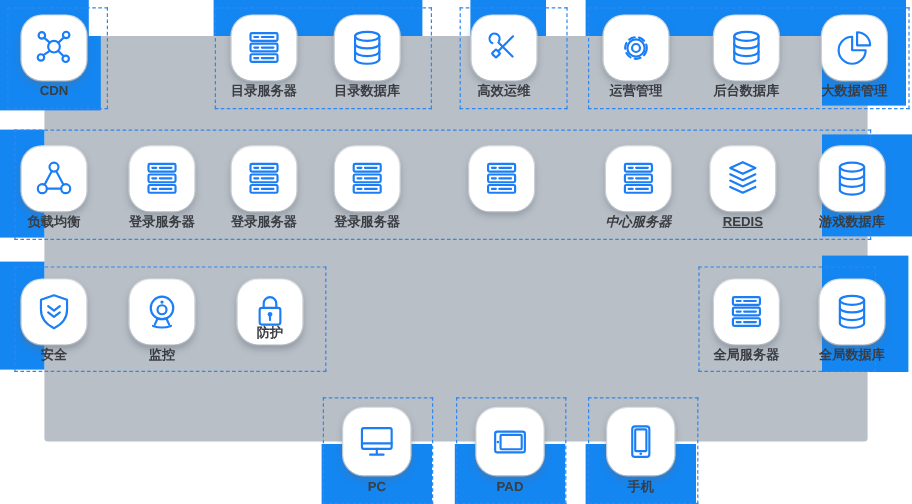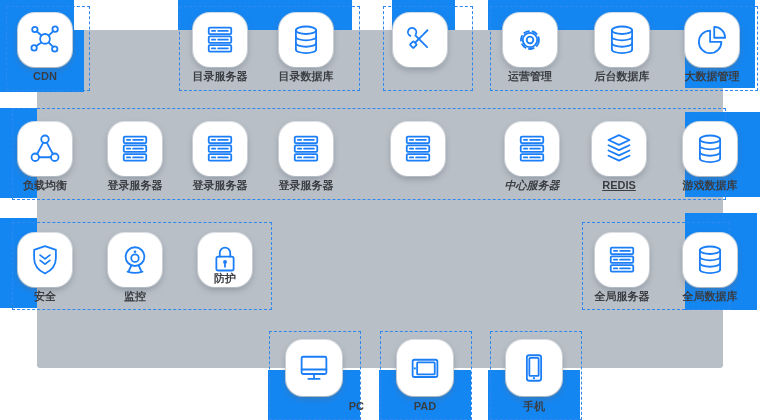--- a/index.html
+++ b/index.html
@@ -175,20 +175,21 @@
         <use href="#i-db"></use>
       </svg>
     </div>
   <div class="lbl" style="left:256px;top:70px;">目录数据库</div>
 
   <div class="tile" style="left:393px;top:13px;">
       <svg viewBox="0 0 48 48">
         <use href="#i-tools"></use>
       </svg>
     </div>
+  <div class="lbl" style="left:370px;top:70px;">高效运维</div>
 
   <div class="tile" style="left:503px;top:13px;">
       <svg viewBox="0 0 48 48">
         <use href="#i-gear"></use>
       </svg>
     </div>
   <div class="lbl" style="left:480px;top:70px;">运营管理</div>
 
   <div class="tile" style="left:595px;top:13px;">
       <svg viewBox="0 0 48 48">
@@ -292,21 +293,21 @@
         <use href="#i-db"></use>
       </svg>
     </div>
   <div class="lbl" style="left:660px;top:290px;">全局数据库</div>
 
   <div class="tile big" style="left:286px;top:340px;">
       <svg viewBox="0 0 48 48">
         <use href="#i-monitor"></use>
       </svg>
     </div>
-  <div class="lbl" style="left:264px;top:400px;text-align:right;">PC</div>
+  <div class="lbl" style="left:264px;top:400px;">PC</div>
 
   <div class="tile big" style="left:397px;top:340px;">
       <svg viewBox="0 0 48 48">
         <use href="#i-tablet"></use>
       </svg>
     </div>
   <div class="lbl" style="left:375px;top:400px;">PAD</div>
 
   <div class="tile big" style="left:506px;top:340px;">
       <svg viewBox="0 0 48 48">

